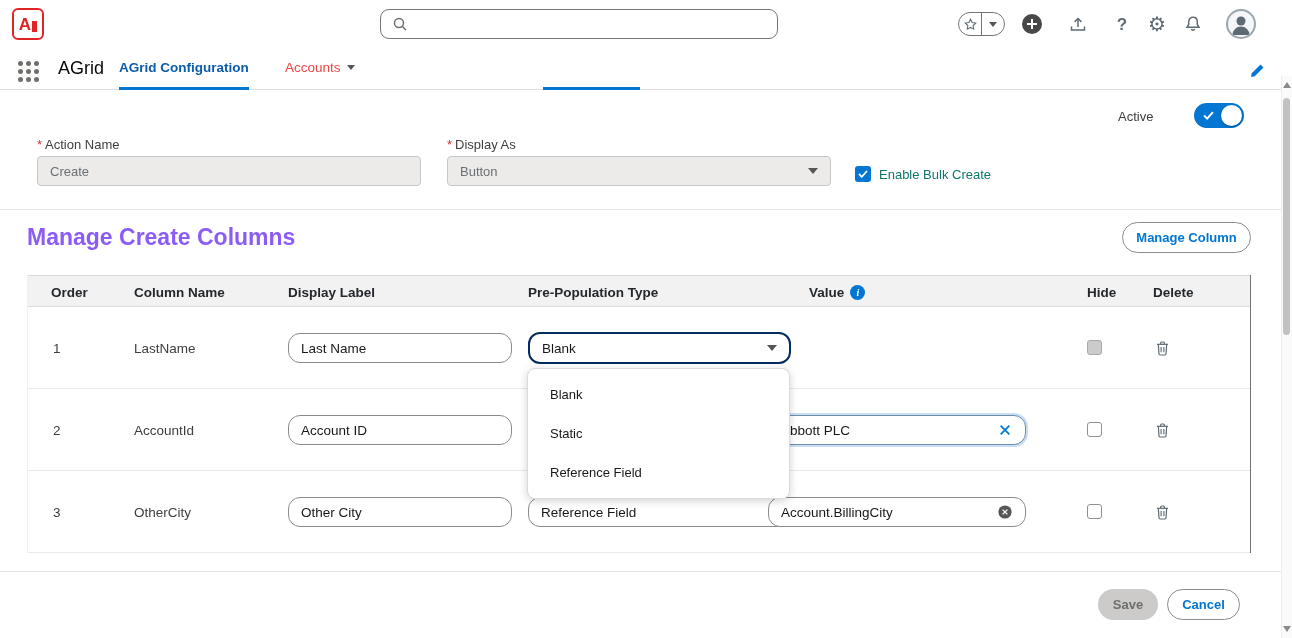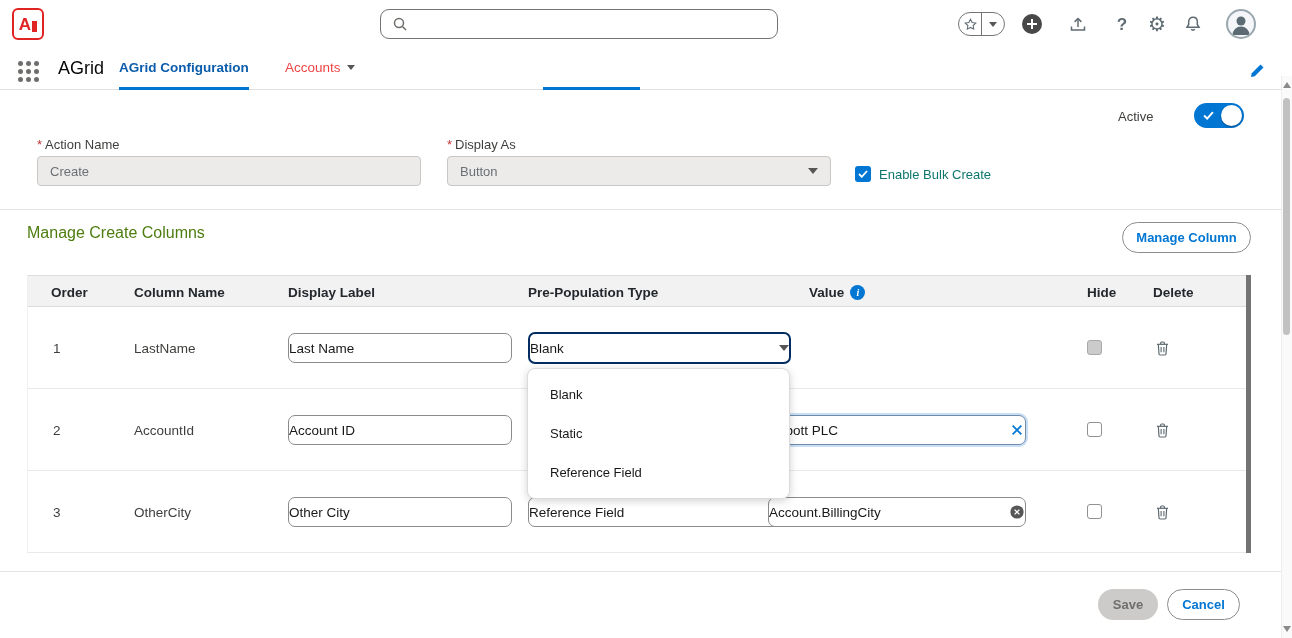--- a/index.html
+++ b/index.html
@@ -47,33 +47,33 @@
   .req{color:#c23934;margin-right:3px}
   .dis-input{position:absolute;top:156px;height:30px;background:#ecebea;border:1px solid #c9c7c5;border-radius:4px;
         display:flex;align-items:center;padding:0 12px;font-size:13px;color:#6b7075}
   .dis-input .caret{margin-left:auto}
   .cb-checked{position:absolute;left:855px;top:166px;width:16px;height:16px;border-radius:3px;background:#0176d3;
         display:flex;align-items:center;justify-content:center}
   .bulk-label{position:absolute;left:879px;top:167px;font-size:13px;color:#0f766e}
   .divider{position:absolute;left:0;width:1292px;height:1px;background:#e4e4e4}
 
   
-  .sec-title{position:absolute;left:27px;top:224px;font-size:16px;font-weight:normal;color:#4d7c0f}
+  .sec-title{position:absolute;left:27px;top:224px;font-size:23px;font-weight:bold;color:#8b5cf6}
   .btn{display:flex;align-items:center;justify-content:center;border-radius:16px;font-size:13px;font-weight:bold;cursor:default}
   .btn-outline{background:#fff;border:1px solid #8c8c8c;color:#0176d3}
   .manage-col{position:absolute;left:1122px;top:222px;width:129px;height:31px}
 
   
-  .table{position:absolute;left:27px;top:275px;width:1224px;border-left:1px solid #f0f0f0;border-right:5px solid #737373}
+  .table{position:absolute;left:27px;top:275px;width:1224px;border-left:1px solid #f0f0f0;border-right:1px solid #737373}
   .thead{position:relative;height:32px;background:#f3f2f2;border-top:1px solid #dcdcdc;border-bottom:1px solid #dcdcdc}
   .th{position:absolute;top:0;height:32px;display:flex;align-items:center;gap:6px;font-size:13.5px;font-weight:bold;color:#23282d}
   .trow{position:relative;height:82px;border-bottom:1px solid #e9e9e9;background:#fff}
   .td{position:absolute;top:0;height:82px;display:flex;align-items:center;font-size:13.5px;color:#3e3e3c}
-  .cell-box{position:absolute;top:26px;height:30px;background:#fff;border:1px solid #8b8b8b;border-radius:7px;
-        display:flex;align-items:center;padding:0 0;font-size:13.5px;color:#181818}
+  .cell-box{position:absolute;top:26px;height:30px;background:#fff;border:1px solid #8b8b8b;border-radius:12px;
+        display:flex;align-items:center;padding:0 12px;font-size:13.5px;color:#181818}
   .sel{justify-content:space-between;left:500px;width:263px}
   .sel .caret{margin-left:8px}
   .sel-focus{top:25px;height:32px;border:2px solid #032d60}
   .disp{left:260px;width:224px}
   .val{left:740px;width:258px}
   .val-ring{border:1px solid #6f8ca6;box-shadow:0 0 0 2px #c8def5}
   .clear-btn{margin-left:auto;display:flex;align-items:center;justify-content:center;width:16px;height:16px}
   .cb{position:absolute;left:1059px;top:33px;width:15px;height:15px;border-radius:3px;border:1px solid #919191;background:#fff}
   .cb.gray{background:#cbcbcb;border-color:#a9a9a9}
   .trash{position:absolute;left:1126px;top:33px;width:16px;height:16px;display:flex;align-items:center;justify-content:center}

